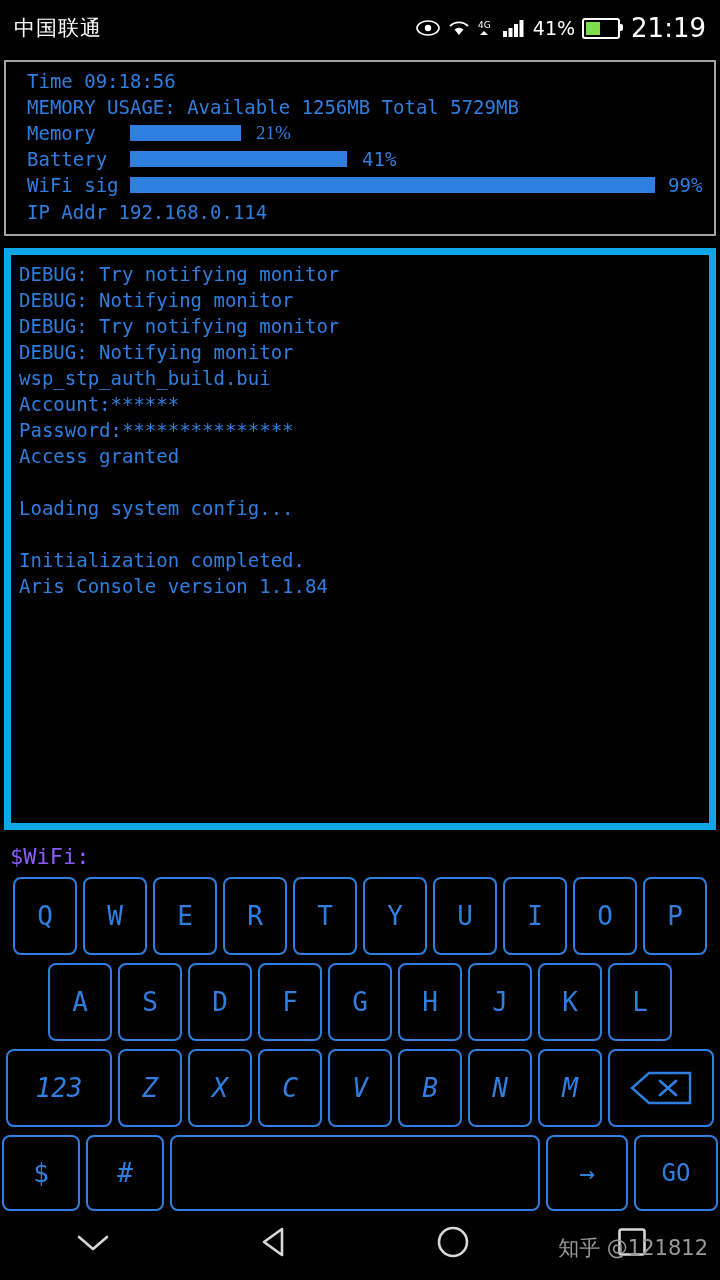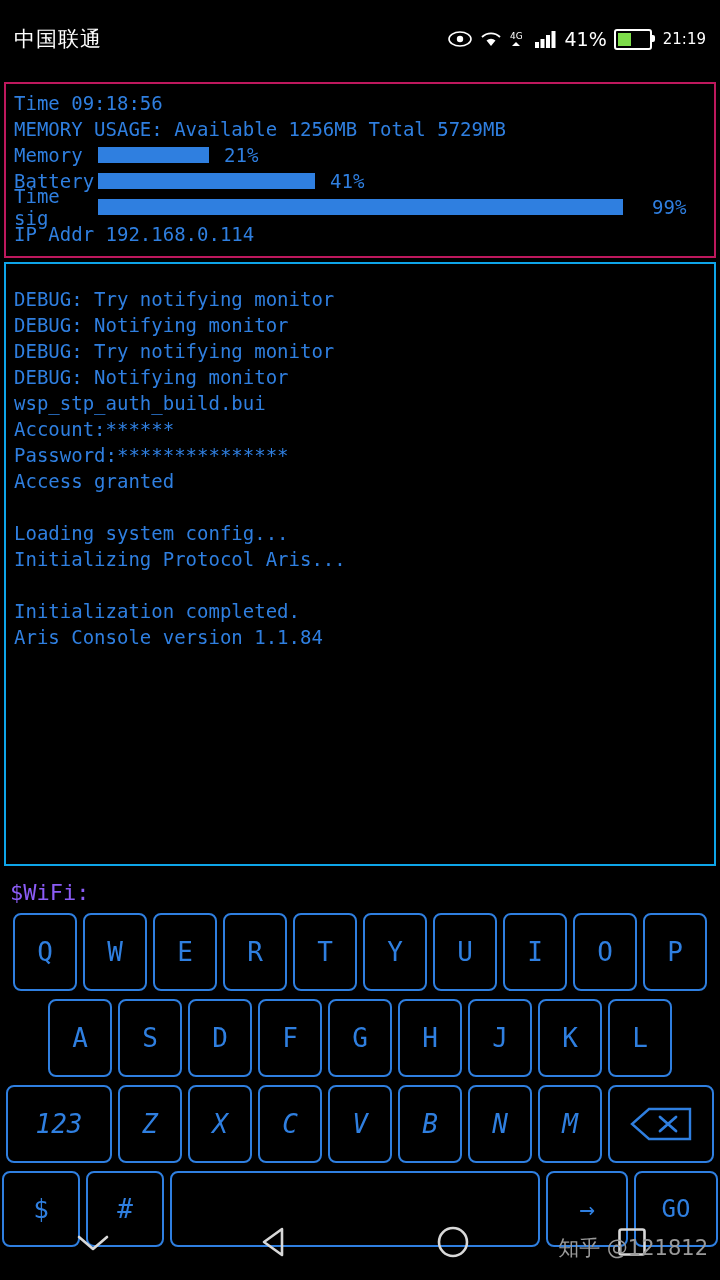--- a/index.html
+++ b/index.html
@@ -1,41 +1,41 @@
 <!DOCTYPE html>
 <html><head>
 <meta charset="utf-8">
 <style>
   html,body{margin:0;padding:0;background:#000;}
   body{width:720px;height:1280px;overflow:hidden;font-family:"DejaVu Sans Mono",monospace;}
   .screen{position:relative;width:720px;height:1280px;background:#000;color:#2f7fe0;}
 
   
-  .statusbar{height:56px;display:flex;align-items:center;justify-content:space-between;padding:11px 14px;color:#ffffff;font-family:"DejaVu Sans",sans-serif;}
+  .statusbar{height:56px;display:flex;align-items:center;justify-content:space-between;padding:0 14px;color:#ffffff;font-family:"DejaVu Sans",sans-serif;}
   .carrier{font-size:21px;letter-spacing:1px;}
   .status-right{display:flex;align-items:center;gap:7px;font-size:19px;}
   .sb-icon{display:inline-flex;align-items:center;justify-content:center;}
   .battpct{font-size:19px;margin-left:1px;}
   .batt{width:34px;height:17px;border:2px solid #ffffff;border-radius:3px;position:relative;display:inline-block;}
   .batt:after{content:"";position:absolute;right:-5px;top:4px;width:3px;height:7px;background:#fff;border-radius:0 2px 2px 0;}
   .batt i{position:absolute;left:2px;top:2px;bottom:2px;width:40%;background:#7ddc4a;display:block;}
-  .clock{font-size:15px;margin-left:4px;}
-
-  
-  .panel{border:2px solid #be185d;margin:4px 4px 4px 4px;padding:6px 8px 8px 8px;}
+  .clock{font-size:26px;margin-left:4px;}
+
+  
+  .panel{border:2px solid #a3a3a3;margin:4px 4px 12px 4px;padding:6px 8px 8px 21px;}
   .panel .line{font-size:19px;line-height:26px;color:#2f7fe0;white-space:pre;}
   .bar-row{display:flex;align-items:center;height:26px;}
-  .bar-label{width:84px;font-size:19px;color:#2f7fe0;}
+  .bar-label{width:103px;font-size:19px;color:#2f7fe0;}
   .bar-track{height:16px;background:transparent;position:relative;flex:0 0 auto;}
   .bar-fill{height:16px;background:#2f7fe0;}
   .bar-pct{font-size:19px;color:#2f7fe0;margin-left:8px;}
   .ip-line{font-size:19px;line-height:28px;color:#2f7fe0;}
 
   
-  .console{border:2px solid #0ea5e9;margin:4px 4px 0 4px;height:556px;padding:22px 8px;overflow:hidden;}
+  .console{border:7px solid #0ea5e9;margin:4px 4px 0 4px;height:556px;padding:6px 8px;overflow:hidden;}
   .console .cl{font-size:19px;line-height:26px;color:#2f7fe0;white-space:pre;}
   .console .blank{height:26px;}
 
   
   .prompt{font-size:22px;color:#8b5cf6;padding:14px 8px 8px 10px;}
 
   
   .kb{padding:0 2px;}
   .krow{display:flex;justify-content:center;gap:6px;margin-bottom:8px;}
   .key{border:2px solid #2f7fe0;border-radius:8px;background:#000;color:#2f7fe0;
@@ -101,54 +101,53 @@
 
   <div class="panel">
     <div class="line">Time 09:18:56</div>
     <div class="line">MEMORY USAGE: Available 1256MB Total 5729MB</div>
 
     <div class="bar-row">
       <span class="bar-label">Memory</span>
       <span class="bar-track" style="width:530px;">
         <span class="bar-fill" style="width:111px;display:block;"></span>
       </span>
-      <span class="bar-pct" style="position:relative;left:-412px;">21%</span>
+      <span class="bar-pct" style="position:relative;left:-412px;font-family:Liberation Serif, serif;">21%</span>
     </div>
 
     <div class="bar-row">
       <span class="bar-label">Battery</span>
       <span class="bar-track" style="width:530px;">
         <span class="bar-fill" style="width:217px;display:block;"></span>
       </span>
       <span class="bar-pct" style="position:relative;left:-306px;">41%</span>
     </div>
 
     <div class="bar-row">
-      <span class="bar-label">Time sig</span>
+      <span class="bar-label">WiFi sig</span>
       <span class="bar-track" style="width:530px;">
         <span class="bar-fill" style="width:525px;display:block;"></span>
       </span>
-      <span class="bar-pct" style="position:relative;left:16px;">99%</span>
+      <span class="bar-pct" style="position:relative;left:0px;">99%</span>
     </div>
 
     <div class="ip-line">IP Addr  192.168.0.114</div>
   </div>
 
   <div class="console">
     <div class="cl">DEBUG: Try notifying monitor</div>
     <div class="cl">DEBUG: Notifying monitor</div>
     <div class="cl">DEBUG: Try notifying monitor</div>
     <div class="cl">DEBUG: Notifying monitor</div>
     <div class="cl">wsp_stp_auth_build.bui</div>
     <div class="cl">Account:******</div>
     <div class="cl">Password:***************</div>
     <div class="cl">Access granted</div>
     <div class="cl blank"></div>
     <div class="cl">Loading system config...</div>
-    <div class="cl">Initializing Protocol Aris...</div>
     <div class="cl blank"></div>
     <div class="cl">Initialization completed.</div>
     <div class="cl">Aris Console version 1.1.84</div>
   </div>
 
   <div class="prompt">$WiFi:</div>
 
   <div class="kb">
 
     <div class="krow krow1">

